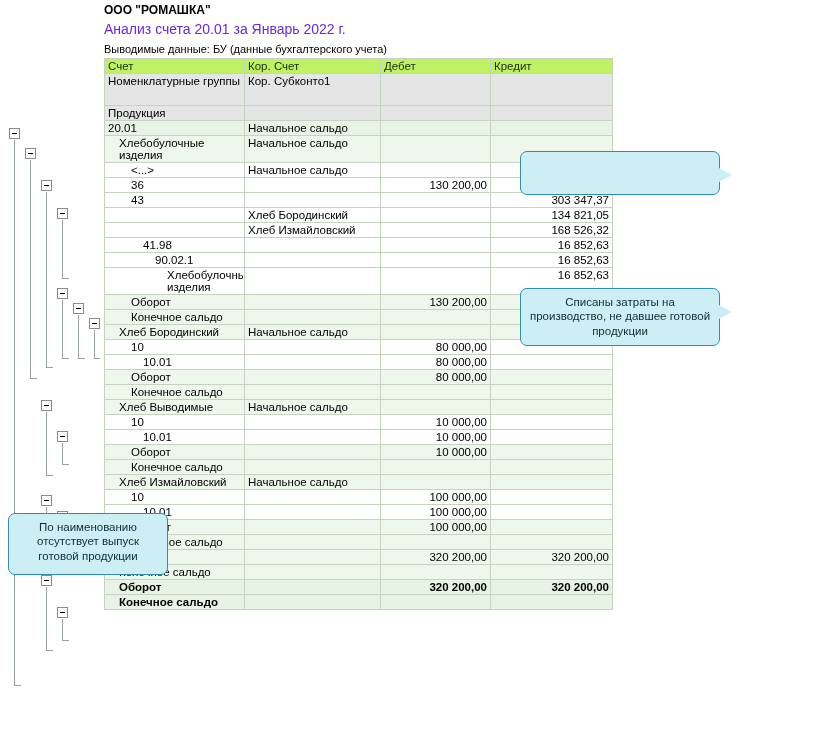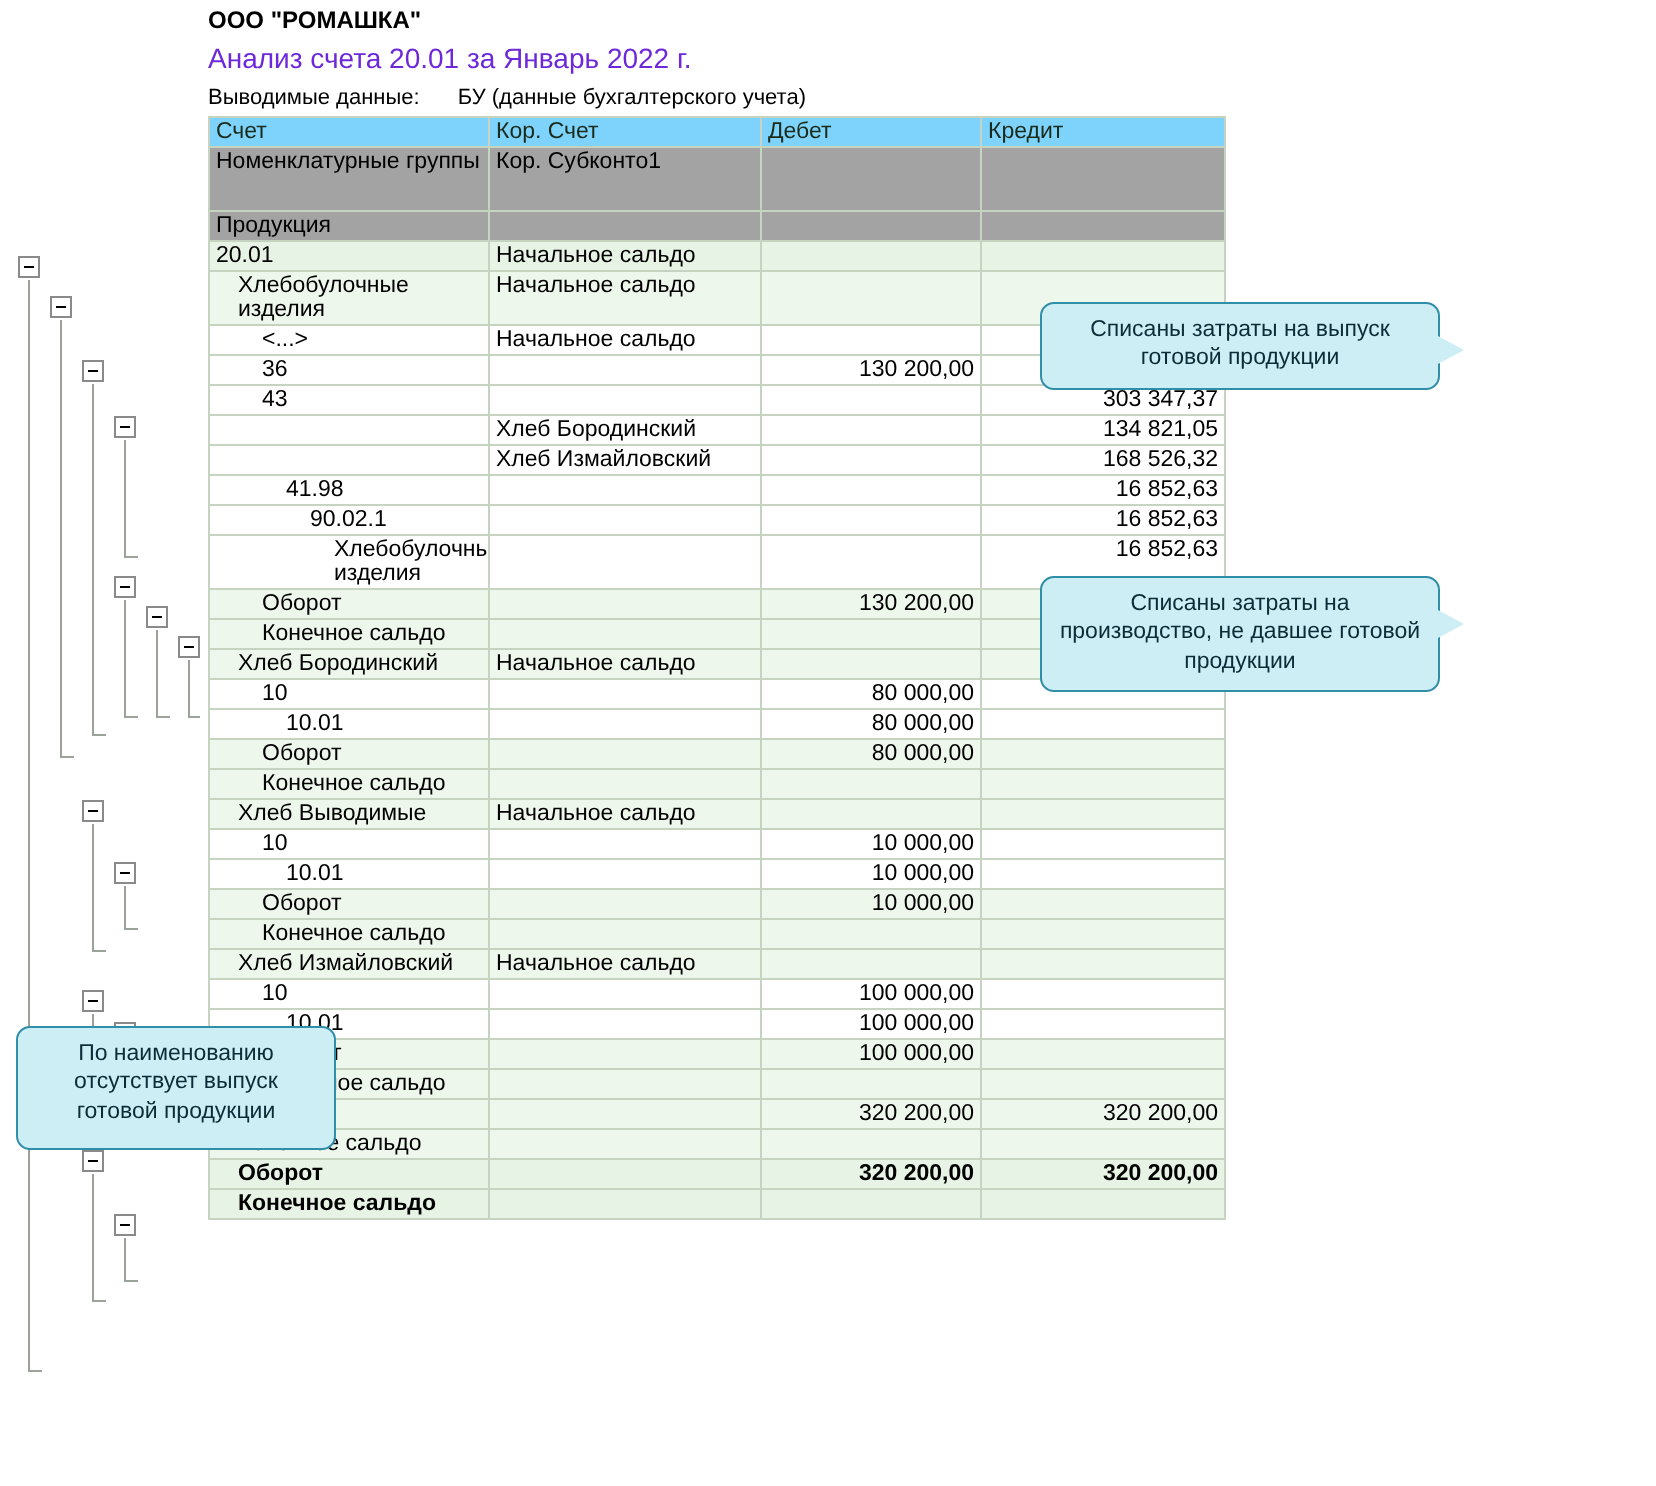--- a/index.html
+++ b/index.html
@@ -83,21 +83,21 @@
     font-weight: normal;
     color: #6d28d9;
   }
   .subline {
     position: absolute;
     left: 4px;
     top: 43px;
     font-size: 11px;
     color: #000;
   }
-  .subline .val { margin-left: 16px; }
+  .subline .val { margin-left: 0; }
 
   table.rep {
     position: absolute;
     left: 4px;
     top: 58px;
     border-collapse: collapse;
     table-layout: fixed;
     width: 508px;
     font-size: 11.5px;
   }
@@ -109,25 +109,25 @@
     box-sizing: border-box;
     overflow: hidden;
     white-space: pre-line;
   }
   col.c0 { width: 140px; }
   col.c1 { width: 136px; }
   col.c2 { width: 110px; }
   col.c3 { width: 122px; }
 
   .hdr td {
-    background: #7dd3fc;
+    background: #bef264;
     font-weight: normal;
     color: #1b2b1b;
   }
-  .hdr2 td { background: #a3a3a3; }
+  .hdr2 td { background: #e5e5e5; }
   .green { background: #e7f3e4; }
   .lightgreen { background: #eef7ec; }
   .white { background: #ffffff; }
   .num { text-align: right; }
   .bold { font-weight: bold; }
   .i1 { padding-left: 14px !important; }
   .i2 { padding-left: 26px !important; }
   .i3 { padding-left: 38px !important; }
   .i4 { padding-left: 50px !important; }
   .i5 { padding-left: 62px !important; }
@@ -447,21 +447,20 @@
             <td class="green bold"></td>
             <td class="green num bold"></td>
             <td class="green num bold"></td>
           </tr>
         </tbody>
     </table>
 
     <div class="callout right-tail" style="left:420px; top:151px; width:200px; height:44px;">
       <div class="tail-b"></div>
       <div class="tail"></div>
-      <span>Списаны затраты на выпуск готовой продукции</span>
     </div>
 
     <div class="callout right-tail" style="left:420px; top:288px; width:200px; height:58px;">
       <div class="tail-b"></div>
       <div class="tail"></div>
       <span>Списаны затраты на производство, не давшее готовой продукции</span>
     </div>
   </div>
 
   <div class="callout left-tail" style="left:8px; top:513px; width:160px; height:62px; z-index:5;">

